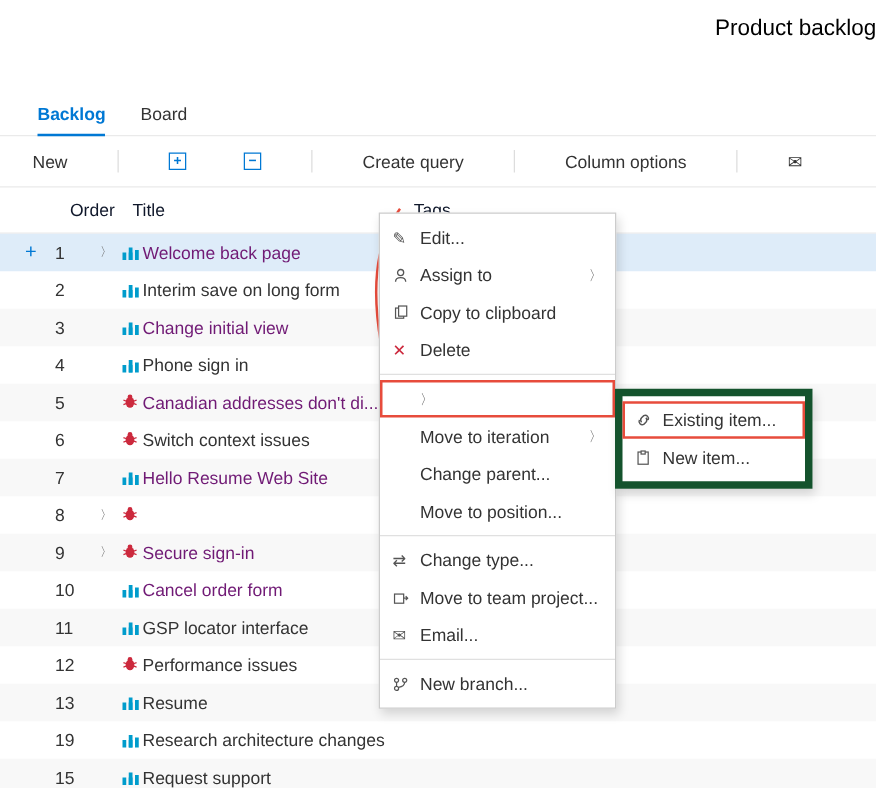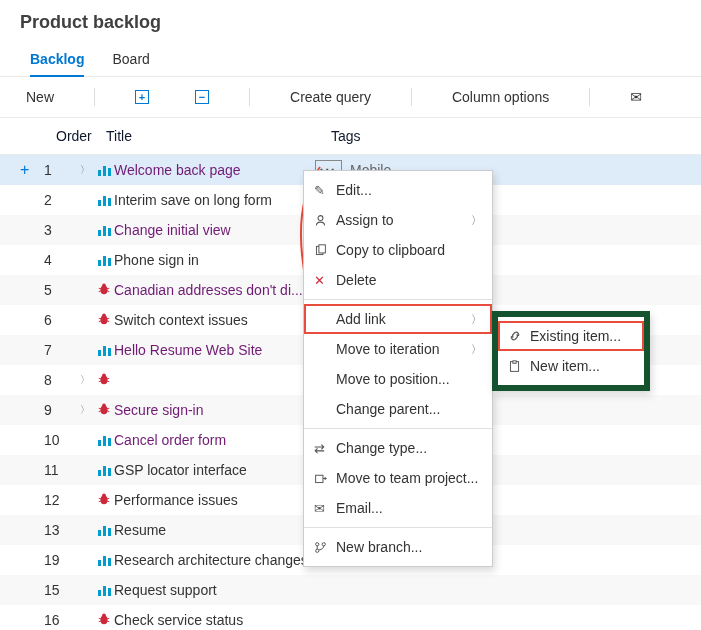--- a/index.html
+++ b/index.html
@@ -1,19 +1,19 @@
 <!DOCTYPE html>
 <html><head>
 <meta charset="utf-8">
 <style>
 * { box-sizing: border-box; margin: 0; padding: 0; }
 body { font-family: "Segoe UI", -apple-system, sans-serif; font-size: 14px; color: #333; background: #fff; width: 701px; }
-.page-title { font-size: 18px; font-weight: 700; color: #404040; padding: 12px 0 10px 20px; }
+.page-title { font-size: 18px; font-weight: 400; color: #000000; padding: 12px 0 10px 20px; text-align: right; }
 .tabs { display: flex; gap: 28px; padding: 0 30px; border-bottom: 1px solid #eaeaea; }
-.tab { padding: 8px 0; cursor: pointer; font-size: 14px; }
+.tab { padding: 8px 0; cursor: pointer; font-size: 14px; margin-top: 32px; }
 .tab.active { color: #0078d4; font-weight: 600; border-bottom: 2px solid #0078d4; margin-bottom: -1px; }
 .toolbar { display: flex; align-items: center; gap: 34px; padding: 8px 20px; border-bottom: 1px solid #eaeaea; }
 .toolbar-sep { width: 1px; height: 18px; background: #ddd; }
 .toolbar-item { cursor: pointer; padding: 4px 6px; font-size: 14px; display: flex; align-items: center; }
 .new-btn { color: #333; }
 .icon-sq { width: 14px; height: 14px; border: 1px solid #0078d4; display: inline-flex; align-items: center; justify-content: center; color: #0078d4; font-size: 11px; font-weight: bold; }
 .table-header { display: flex; padding: 10px 0 10px 56px; color: #0f172a; font-size: 14px; border-bottom: 1px solid #eaeaea; }
 .col-order { width: 50px; }
 .col-title { width: 225px; }
 .col-tags { flex: 1; }
@@ -355,35 +355,34 @@
       </span>
       <span class="ctx-label">Copy to clipboard</span>
     </div>
   <div class="ctx-item">
       <span class="ctx-icon" style="color:#cc293d">✕</span>
       <span class="ctx-label">Delete</span>
     </div>
   <div class="ctx-sep"></div>
   <div class="ctx-item highlighted">
       <span class="ctx-icon"></span>
-      <span class="ctx-label">Add link</span>
       <span class="ctx-arrow">〉</span>
     </div>
   <div class="ctx-item">
       <span class="ctx-icon"></span>
       <span class="ctx-label">Move to iteration</span>
       <span class="ctx-arrow">〉</span>
     </div>
   <div class="ctx-item">
       <span class="ctx-icon"></span>
+      <span class="ctx-label">Change parent...</span>
+    </div>
+  <div class="ctx-item">
+      <span class="ctx-icon"></span>
       <span class="ctx-label">Move to position...</span>
-    </div>
-  <div class="ctx-item">
-      <span class="ctx-icon"></span>
-      <span class="ctx-label">Change parent...</span>
     </div>
   <div class="ctx-sep"></div>
   <div class="ctx-item">
       <span class="ctx-icon">⇄</span>
       <span class="ctx-label">Change type...</span>
     </div>
   <div class="ctx-item">
       <span class="ctx-icon">
         <svg width="13" height="13" viewBox="0 0 16 16">
           <rect x="2" y="4" width="9" height="9" fill="none" stroke="#555" stroke-width="1.2"></rect>

